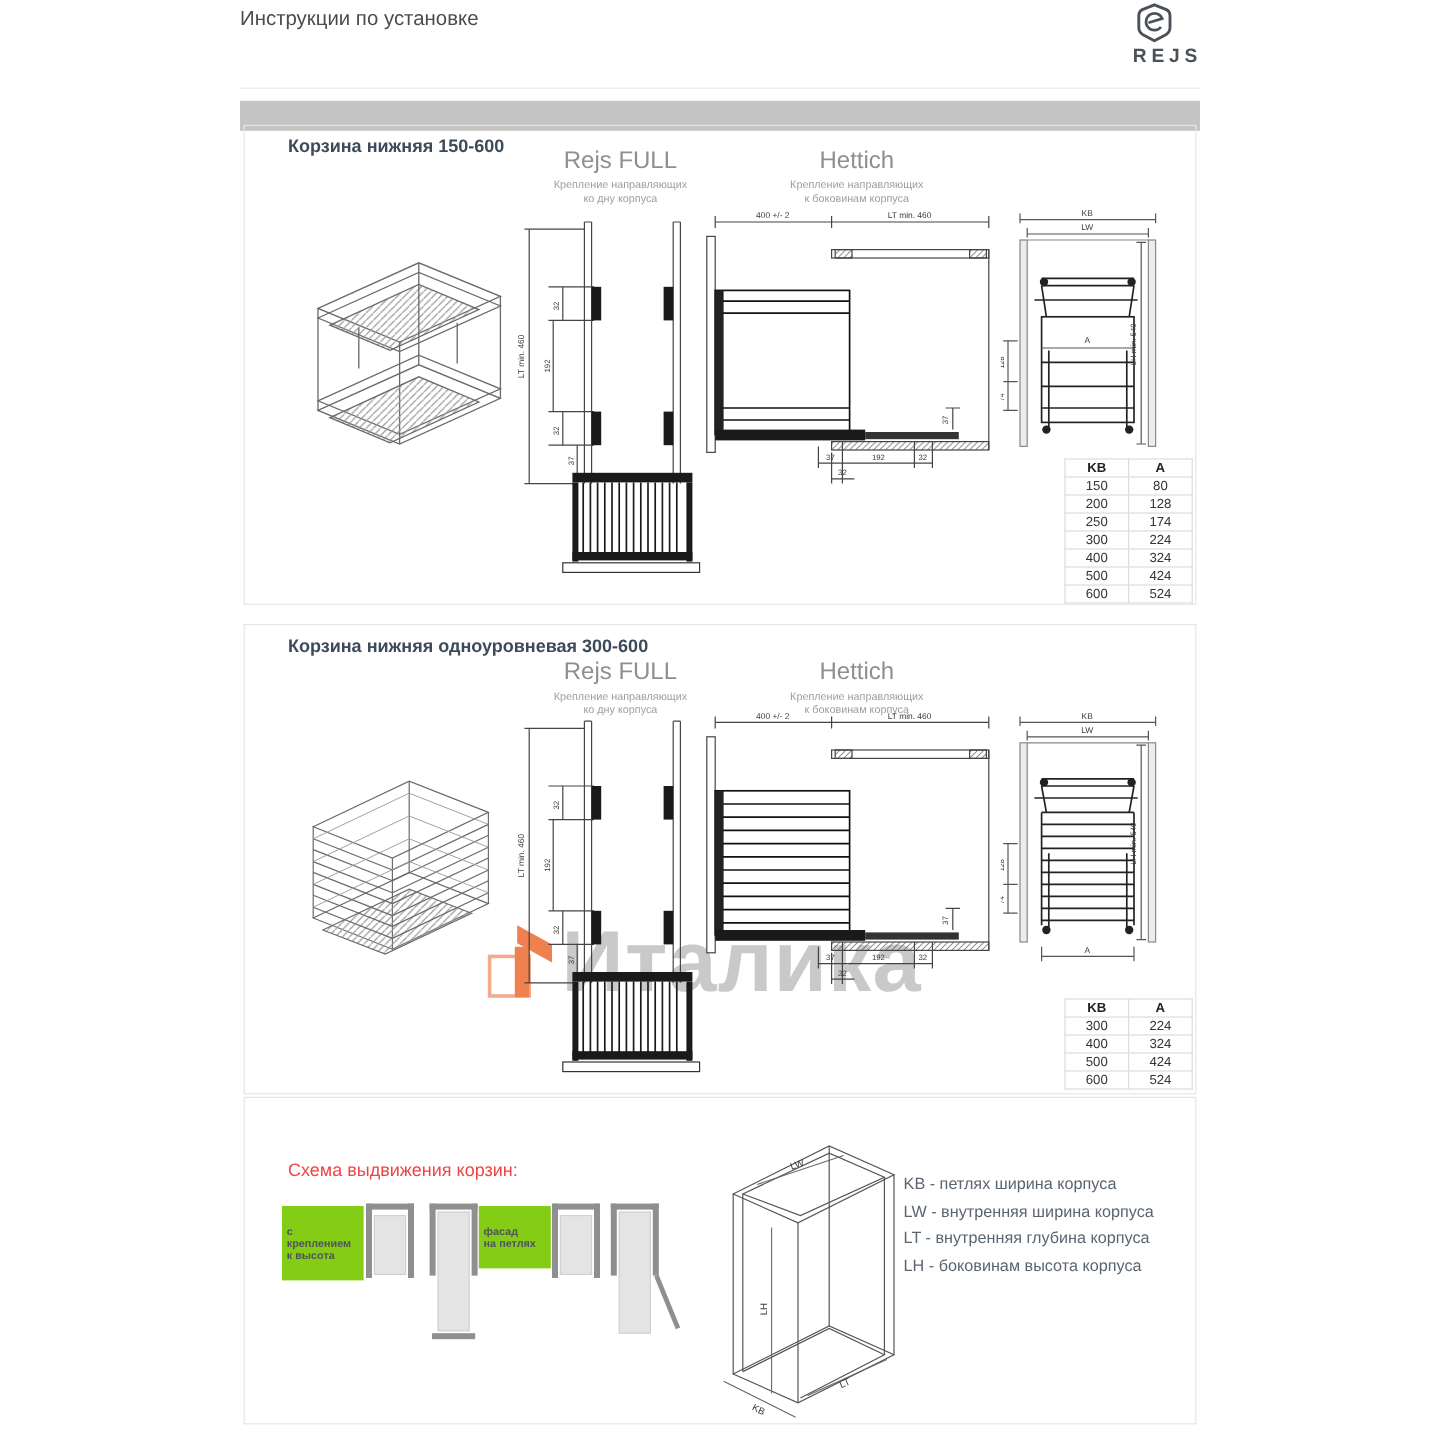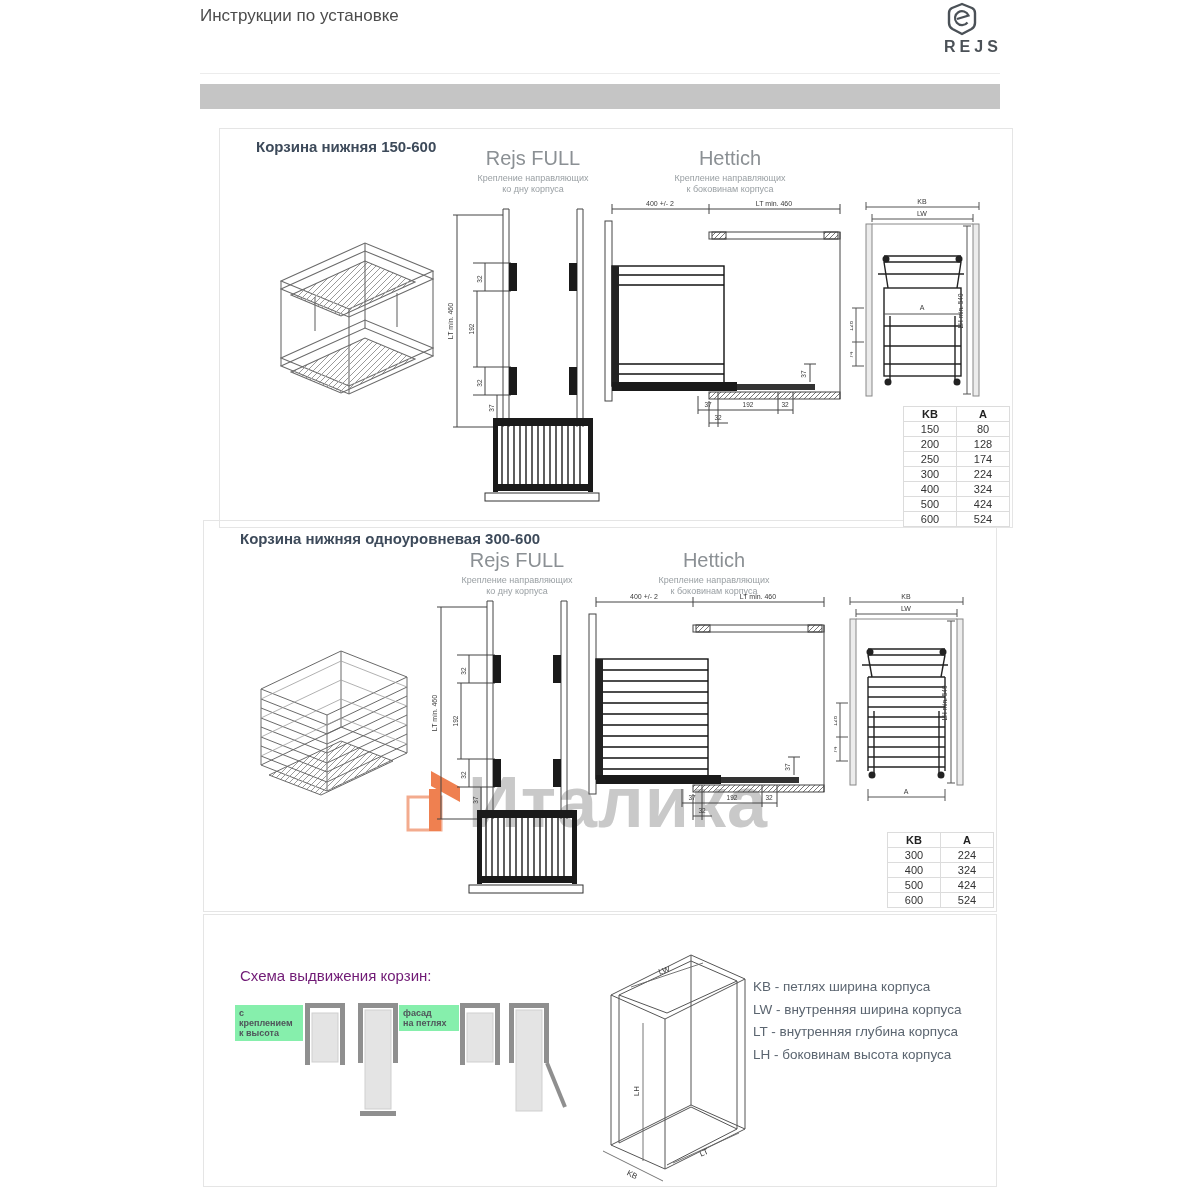--- a/index.html
+++ b/index.html
@@ -8,40 +8,40 @@
   .abs{position:absolute;}
   
   .hdr-sub{left:200px;top:6px;font-size:17px;color:#4c4c4c;}
   .hdr-title{left:200px;top:27px;font-size:20px;font-weight:bold;color:#3c3c3c;}
   .hdr-line{left:200px;top:73px;width:800px;height:1px;background:#ececec;}
   .logo{left:928px;top:2px;width:68px;text-align:center;color:#4b5157;}
   .logo .brand{font-size:16px;font-weight:bold;letter-spacing:4px;margin-top:-2px;margin-left:16px;}
   .grayband{left:200px;top:84px;width:800px;height:25px;background:#c5c5c5;}
   
   .sec{position:absolute;left:203px;width:792px;border:1px solid #e5e5e5;}
-  .sec1{top:128px;height:398px;margin-left:16px;}
+  .sec1{top:104px;height:398px;}
   .sec2{top:520px;height:390px;}
   .sec3{top:914px;height:271px;}
   .sec-title{position:absolute;left:36px;top:9px;font-size:15px;font-weight:bold;color:#3d4a5a;}
   .col-label{position:absolute;width:172px;text-align:center;}
   .col-label .main{font-size:20px;color:#8b9094;}
   .col-label .sub{font-size:9px;color:#9aa0a4;line-height:11px;margin-top:3px;}
   svg.draw{position:absolute;z-index:2;}
   svg text{font-family:"Liberation Sans",sans-serif;fill:#3a3a3a;}
   
   .dtable{position:absolute;z-index:2;border-collapse:collapse;background:#fff;}
   .dtable td,.dtable th{border:1px solid #dcdcdc;width:52px;height:14px;
       font-size:11px;text-align:center;color:#333;padding:0;}
   .dtable th{font-weight:bold;color:#222;}
   
   .wm-text{z-index:1;font-size:72px;font-weight:bold;color:#c9c9c9;letter-spacing:1px;line-height:1;}
   .wm-icon{z-index:1;}
   
-  .s3-title{position:absolute;left:36px;top:52px;font-size:15px;color:#701a75;}
-  .badge{position:absolute;background:#86efac;padding:3px 4px;font-size:9px;
+  .s3-title{position:absolute;left:36px;top:52px;font-size:15px;color:#ef4444;}
+  .badge{position:absolute;background:#84cc16;padding:16px 4px;font-size:9px;
          font-weight:bold;color:#4f555a;line-height:10px;}
   .legend{position:absolute;left:549px;top:64px;}
   .legend div{font-size:13.5px;color:#5b6570;margin-bottom:7.5px;}
 </style>
 </head>
 <body>
 
 <div class="page">
 
   <div class="abs hdr-sub">Инструкции по установке</div>

